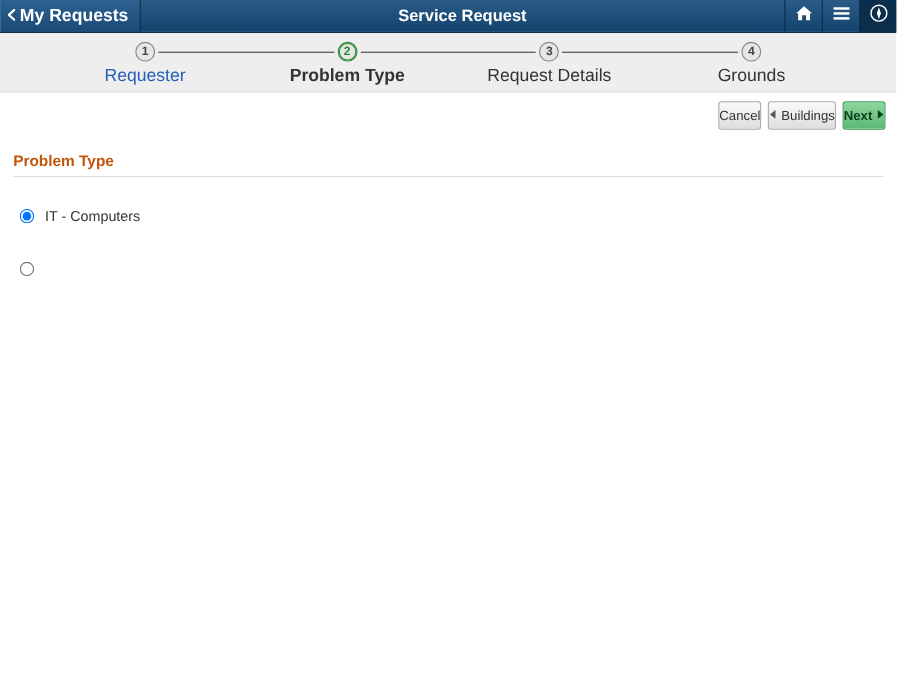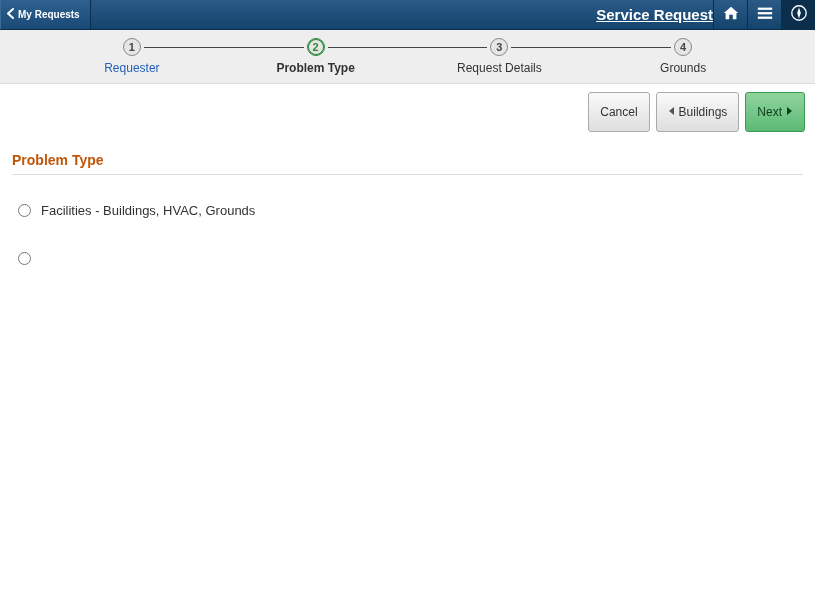--- a/index.html
+++ b/index.html
@@ -15,33 +15,32 @@
   }
   .back-btn {
     display: flex;
     align-items: center;
     gap: 4px;
     padding: 0 10px 0 6px;
     background: linear-gradient(to bottom, #2e6191 0%, #1a4a76 100%);
     border-right: 1px solid #0b2e4d;
     border-left: 1px solid #3a6c99;
     color: #fff;
-    font-size: 10px;
+    font-size: 16px;
     font-weight: bold;
     cursor: pointer;
   }
   .back-btn svg { width: 7px; height: 11px; }
   .page-title {
     flex: 1;
     color: #fff;
     font-size: 15px;
     font-weight: bold;
-    text-align: right;
+    text-align: center;
     line-height: 30px;
-    text-decoration: underline;
   }
   .topbar-icons {
     display: flex;
     align-items: stretch;
   }
   .topbar-icon {
     width: 34px;
     display: flex;
     align-items: center;
     justify-content: center;
@@ -94,52 +93,52 @@
     color: #444;
     z-index: 1;
   }
   .step.active .step-circle {
     border-color: #2a8a3a;
     color: #2a8a3a;
     box-shadow: 0 0 0 1px #2a8a3a inset;
   }
   .step-label {
     margin-top: 5px;
-    font-size: 12px;
+    font-size: 16px;
     color: #333;
   }
   .step.completed .step-label { color: #2560b8; cursor: pointer; }
   .step.active .step-label { font-weight: bold; }
 
   
   .button-row {
     display: flex;
     justify-content: flex-end;
     gap: 6px;
     padding: 8px 10px;
   }
   .btn {
-    height: 40px;
-    padding: 0 11px;
+    height: 26px;
+    padding: 0 0;
     font-size: 12px;
     border-radius: 3px;
     border: 1px solid #aaa;
     background: linear-gradient(to bottom, #fafafa 0%, #dedede 100%);
     color: #333;
     display: inline-flex;
     align-items: center;
     gap: 4px;
     cursor: pointer;
     text-align: center;
   }
   .btn.next {
     background: linear-gradient(to bottom, #8fd49e 0%, #5cb974 100%);
     border-color: #3a9a52;
     color: #0b3d1a;
-    font-weight: normal;
+    font-weight: bold;
   }
   .btn svg { width: 7px; height: 10px; }
 
   
   .content {
     padding: 4px 12px;
   }
   .section-title {
     color: #c1560b;
     font-size: 14px;
@@ -242,20 +241,20 @@
           <path d="M1 1 L6 5 L1 9 Z" fill="#0b3d1a"></path>
         </svg>
     </span>
   </button>
 </div>
 
 <div class="content">
   <div class="section-title">Problem Type</div>
   <div class="radio-list">
     <div class="radio-item">
-      <input type="radio" name="ptype" style="">
-      <label>Facilities - Buildings, HVAC, Grounds</label>
+      <input type="radio" name="ptype" checked="" style="">
+      <label>IT - Computers</label>
     </div>
     <div class="radio-item">
       <input type="radio" name="ptype" style="">
     </div>
   </div>
 </div>
 
 </body></html>

